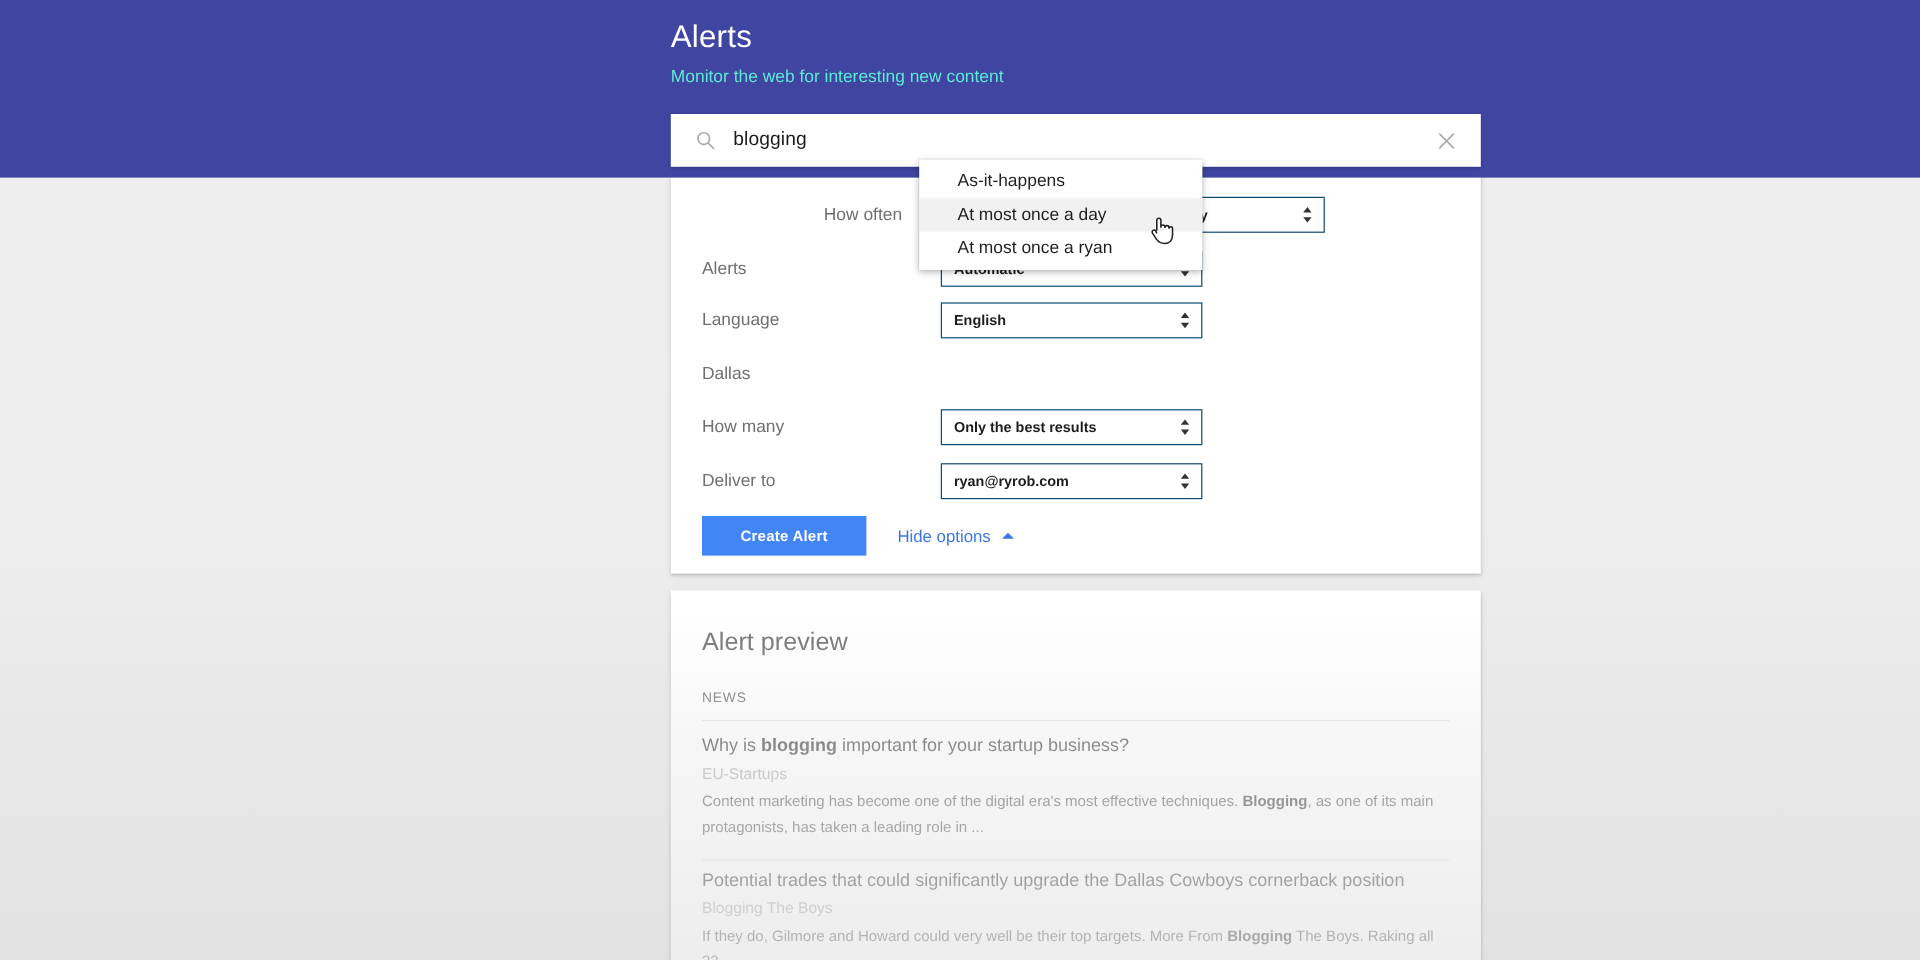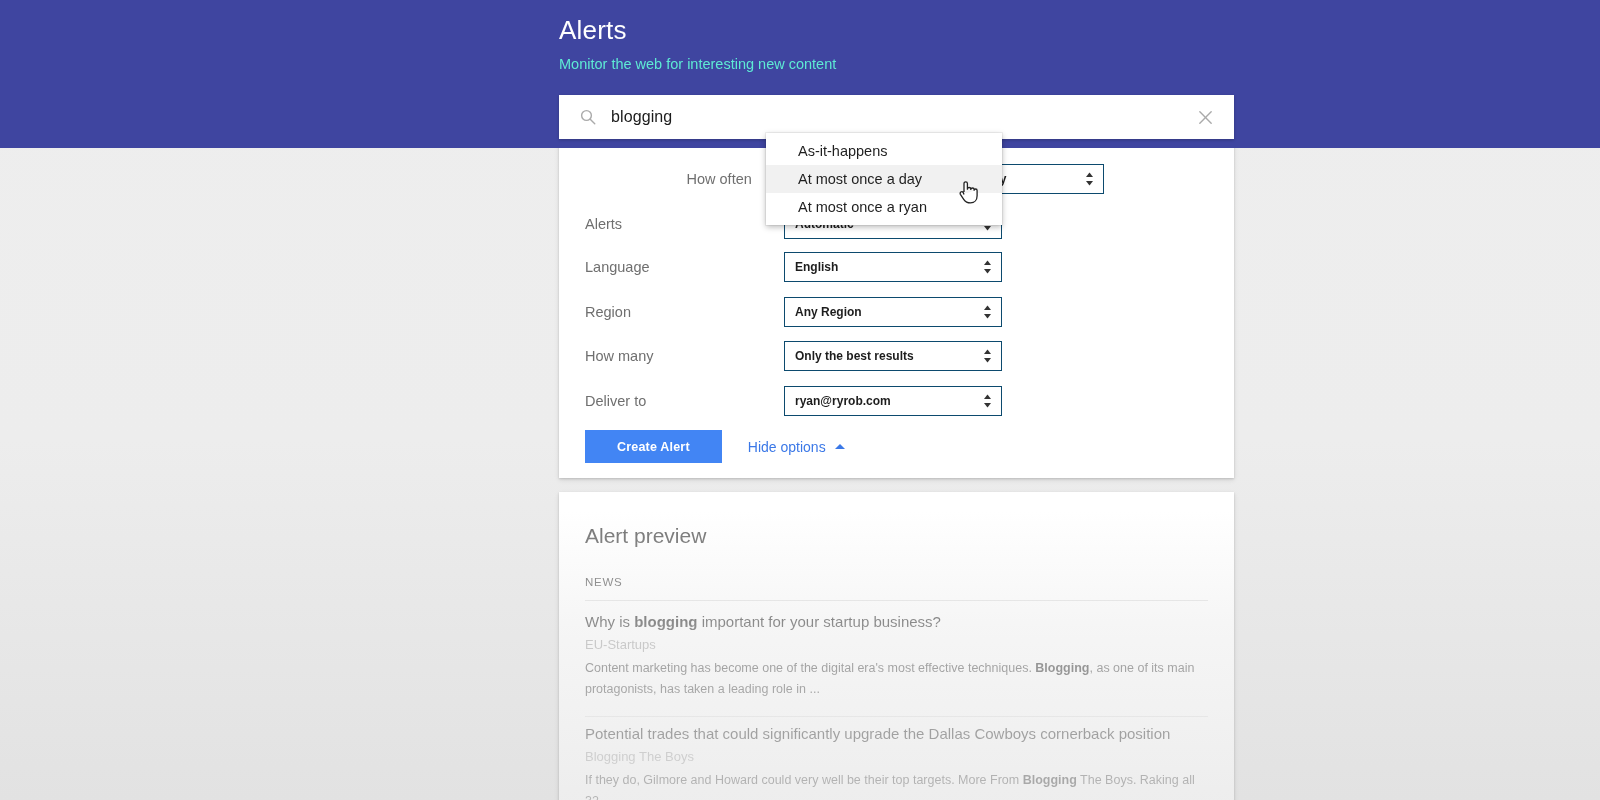--- a/index.html
+++ b/index.html
@@ -343,30 +343,21 @@
           <span class="stepper">
             <svg viewBox="0 0 9 15" width="9" height="15">
               <polygon points="4.5,1 8,5.5 1,5.5" fill="#333"></polygon>
               <polygon points="4.5,14 8,9.5 1,9.5" fill="#333"></polygon>
             </svg>
           </span>
         </div>
       </div>
 
       <div class="form-row" style="top:157px;">
-        <span class="form-label">Region</span>
-        <div class="select">
-          <span>Any Region</span>
-          <span class="stepper">
-            <svg viewBox="0 0 9 15" width="9" height="15">
-              <polygon points="4.5,1 8,5.5 1,5.5" fill="#333"></polygon>
-              <polygon points="4.5,14 8,9.5 1,9.5" fill="#333"></polygon>
-            </svg>
-          </span>
-        </div>
+        <span class="form-label">Dallas</span>
       </div>
 
       <div class="form-row" style="top:201px;">
         <span class="form-label">How many</span>
         <div class="select">
           <span>Only the best results</span>
           <span class="stepper">
             <svg viewBox="0 0 9 15" width="9" height="15">
               <polygon points="4.5,1 8,5.5 1,5.5" fill="#333"></polygon>
               <polygon points="4.5,14 8,9.5 1,9.5" fill="#333"></polygon>

